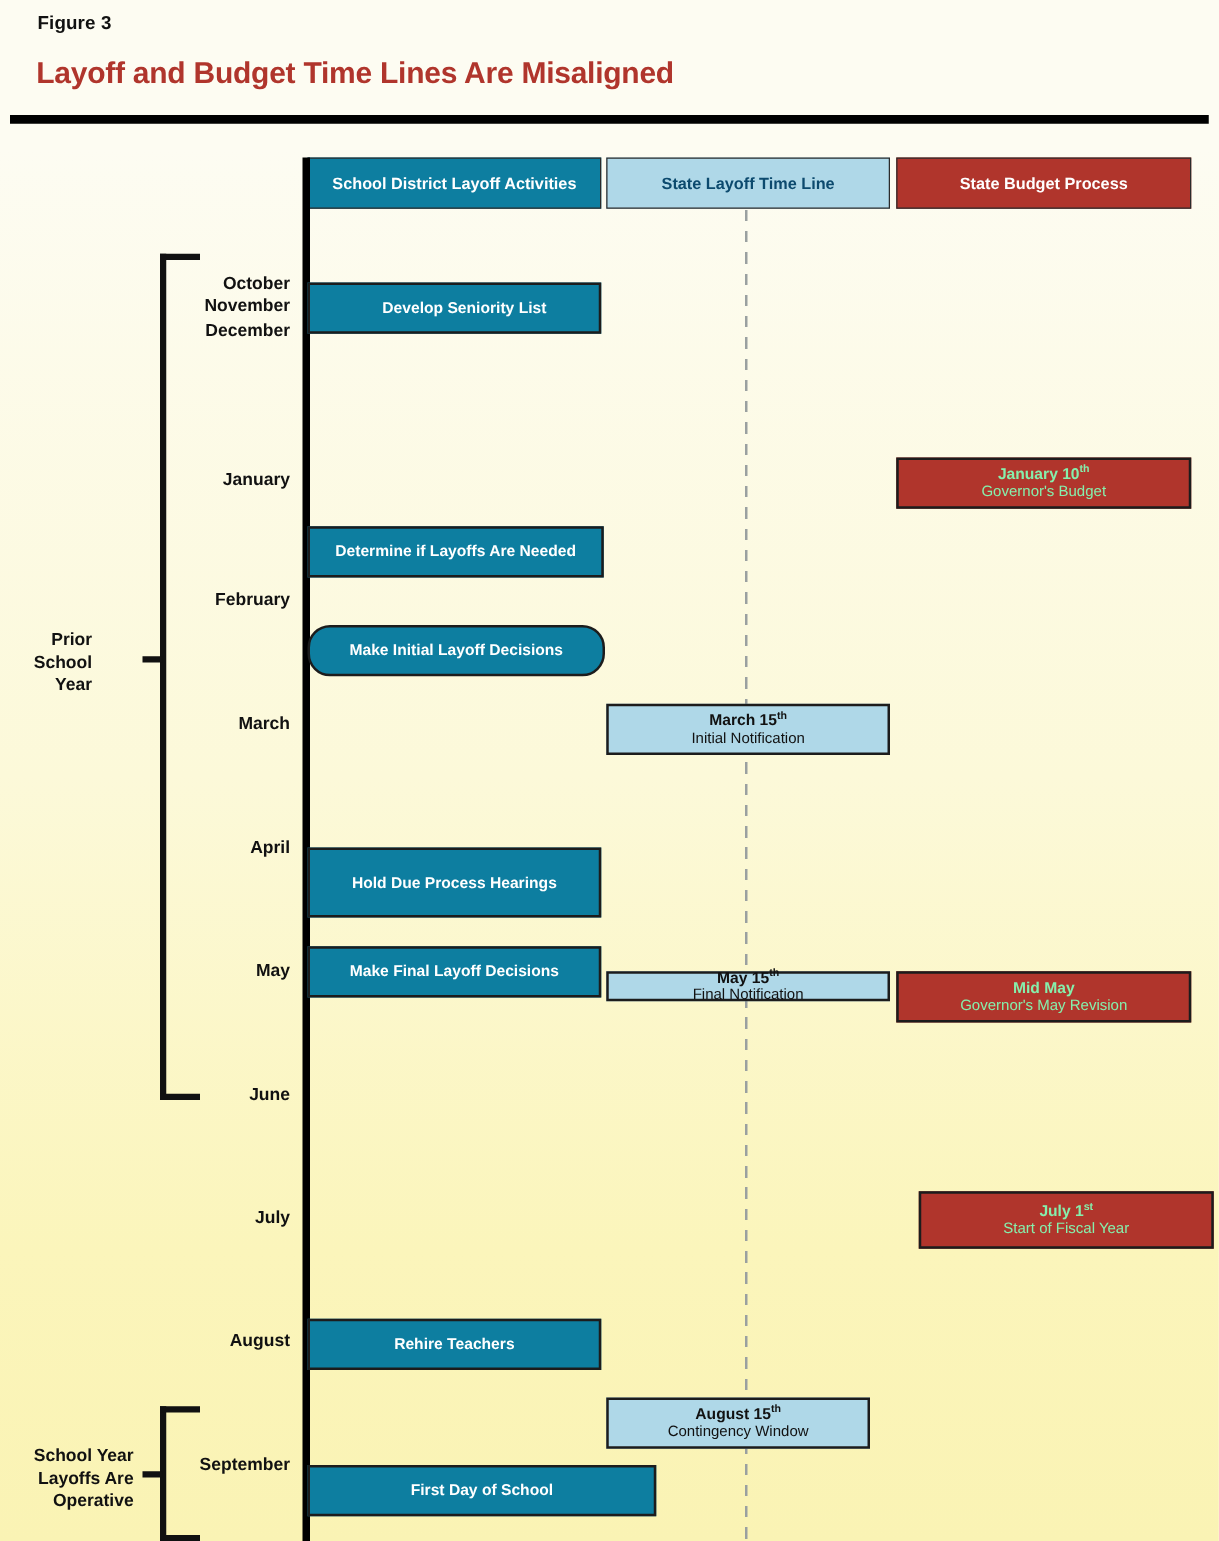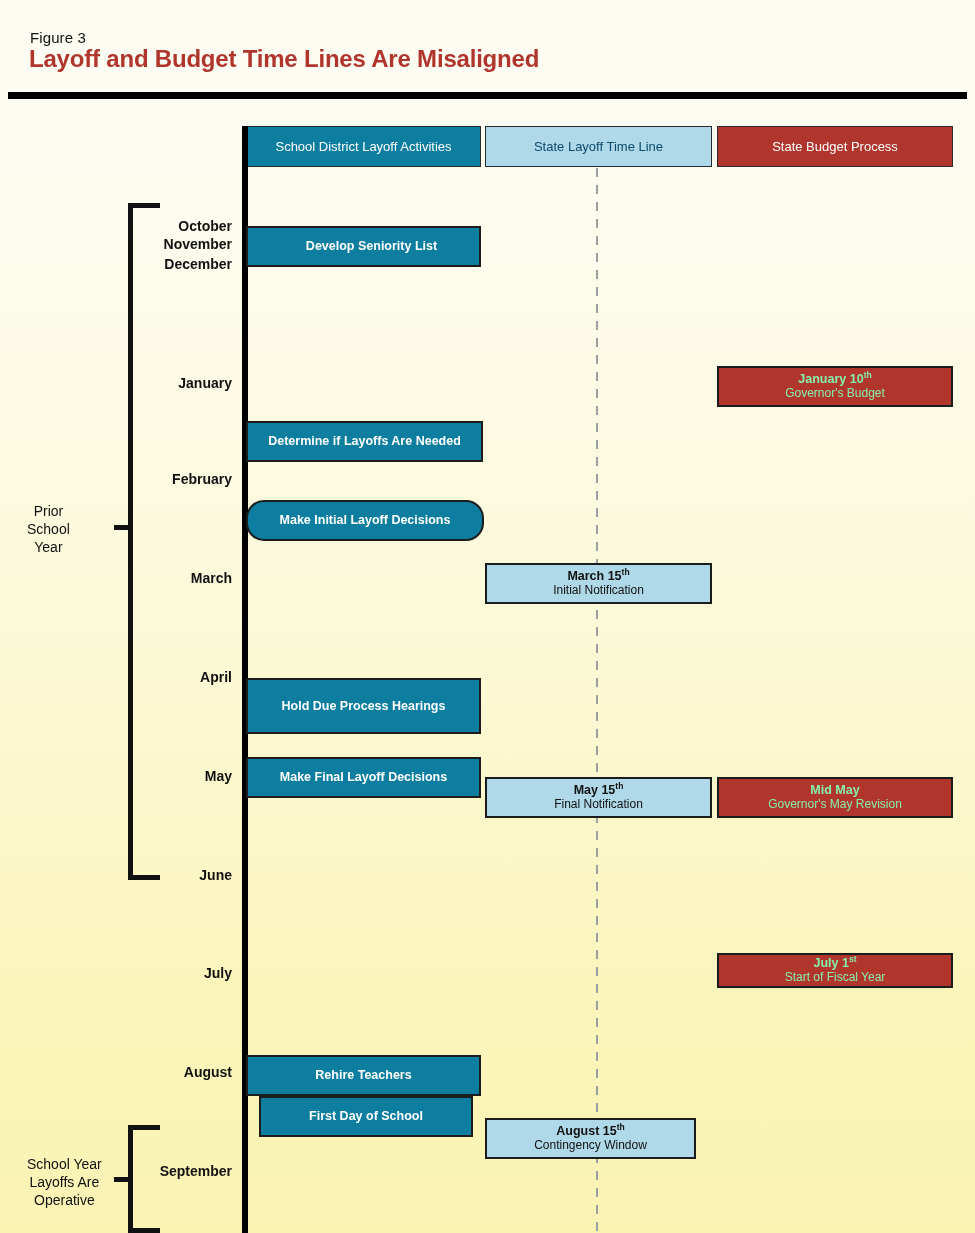--- a/index.html
+++ b/index.html
@@ -10,39 +10,39 @@
     overflow:hidden;
   }
   #page{
     position:relative;
     width:975px;height:1233px;
     background:linear-gradient(to bottom,#FDFCF2 0px,#FDFCF2 120px,#FCF9D9 620px,#FBF5BB 1000px,#FAF3B4 1233px);
   }
 
   
   .fig-label{
-    position:absolute;left:30px;top:29px;
-    font-size:15px;font-weight:normal;color:#111;
+    position:absolute;left:30px;top:10px;
+    font-size:15px;font-weight:bold;color:#111;
     letter-spacing:.1px;
   }
   .fig-title{
     position:absolute;left:29px;top:45px;
     font-size:24px;font-weight:bold;color:#B0352C;
     letter-spacing:-.2px;
   }
   .rule{
     position:absolute;left:8px;top:92px;width:959px;height:7px;background:#000;
   }
 
   
   .colhead{
     position:absolute;top:126px;height:41px;
     box-sizing:border-box;
     display:flex;align-items:center;justify-content:center;
-    font-size:13px;font-weight:normal;
+    font-size:13px;font-weight:bold;
     border:1.5px solid #2b2b2b;
     text-align:right;
   }
   .ch-district{left:246px;width:235px;background:#0D7EA0;color:#fff;}
   .ch-state{left:485px;width:227px;background:#AFD8E8;color:#0c4a6e;}
   .ch-budget{left:717px;width:236px;background:#B0352C;color:#fff;}
 
   
   .spine{position:absolute;left:242px;top:126px;width:6px;height:1107px;background:#000;}
   .dashed{
@@ -74,22 +74,22 @@
   
   .bracket{position:absolute;}
   .bracket .vbar{position:absolute;left:0;top:0;width:5px;height:100%;background:#111;}
   .bracket .tick{position:absolute;left:0;width:32px;height:5px;background:#111;}
   .bracket .tick.top{top:0;}
   .bracket .tick.bot{bottom:0;}
   .bracket .nub{position:absolute;left:-14px;width:16px;height:5px;background:#111;}
 
   .grouplab{
     position:absolute;
-    font-size:14px;font-weight:normal;color:#111;
-    line-height:1.3;text-align:center;white-space:nowrap;
+    font-size:14px;font-weight:bold;color:#111;
+    line-height:1.3;text-align:right;white-space:nowrap;
   }
 </style>
 </head>
 <body>
 
 <div id="page">
 
   <div class="fig-label">Figure 3</div>
   <div class="fig-title">Layoff and Budget Time Lines Are Misaligned</div>
   <div class="rule"></div>
@@ -155,43 +155,43 @@
   </div>
   <div class="box teal" style="left:246px;top:678px;width:235px;height:56px;">
     <span class="l1">Hold Due Process Hearings</span>
   </div>
   <div class="box teal" style="left:246px;top:757px;width:235px;height:41px;">
     <span class="l1">Make Final Layoff Decisions</span>
   </div>
   <div class="box teal" style="left:246px;top:1055px;width:235px;height:41px;">
     <span class="l1">Rehire Teachers</span>
   </div>
-  <div class="box teal" style="left:246px;top:1096px;width:214px;height:41px;margin-left:13px;">
+  <div class="box teal" style="left:246px;top:1172px;width:279px;height:41px;">
     <span class="l1">First Day of School</span>
   </div>
 
   <div class="box lblue" style="left:485px;top:563px;width:227px;height:41px;">
     <span class="l1"><span>March 15</span><sup>th</sup></span>
     <span class="l2">Initial Notification</span>
   </div>
-  <div class="box lblue" style="left:485px;top:777px;width:227px;height:41px;">
+  <div class="box lblue" style="left:485px;top:777px;width:227px;height:24px;">
     <span class="l1"><span>May 15</span><sup>th</sup></span>
     <span class="l2">Final Notification</span>
   </div>
   <div class="box lblue" style="left:485px;top:1118px;width:211px;height:41px;">
     <span class="l1"><span>August 15</span><sup>th</sup></span>
     <span class="l2">Contingency Window</span>
   </div>
 
   <div class="box red" style="left:717px;top:366px;width:236px;height:41px;">
     <span class="l1"><span>January 10</span><sup>th</sup></span>
     <span class="l2">Governor's Budget</span>
   </div>
   <div class="box red" style="left:717px;top:777px;width:236px;height:41px;">
     <span class="l1"><span>Mid May</span><sup></sup></span>
     <span class="l2">Governor's May Revision</span>
   </div>
-  <div class="box red" style="left:717px;top:953px;width:236px;height:35px;">
+  <div class="box red" style="left:735px;top:953px;width:236px;height:46px;">
     <span class="l1"><span>July 1</span><sup>st</sup></span>
     <span class="l2">Start of Fiscal Year</span>
   </div>
 
 </div>
 
 </body></html>

